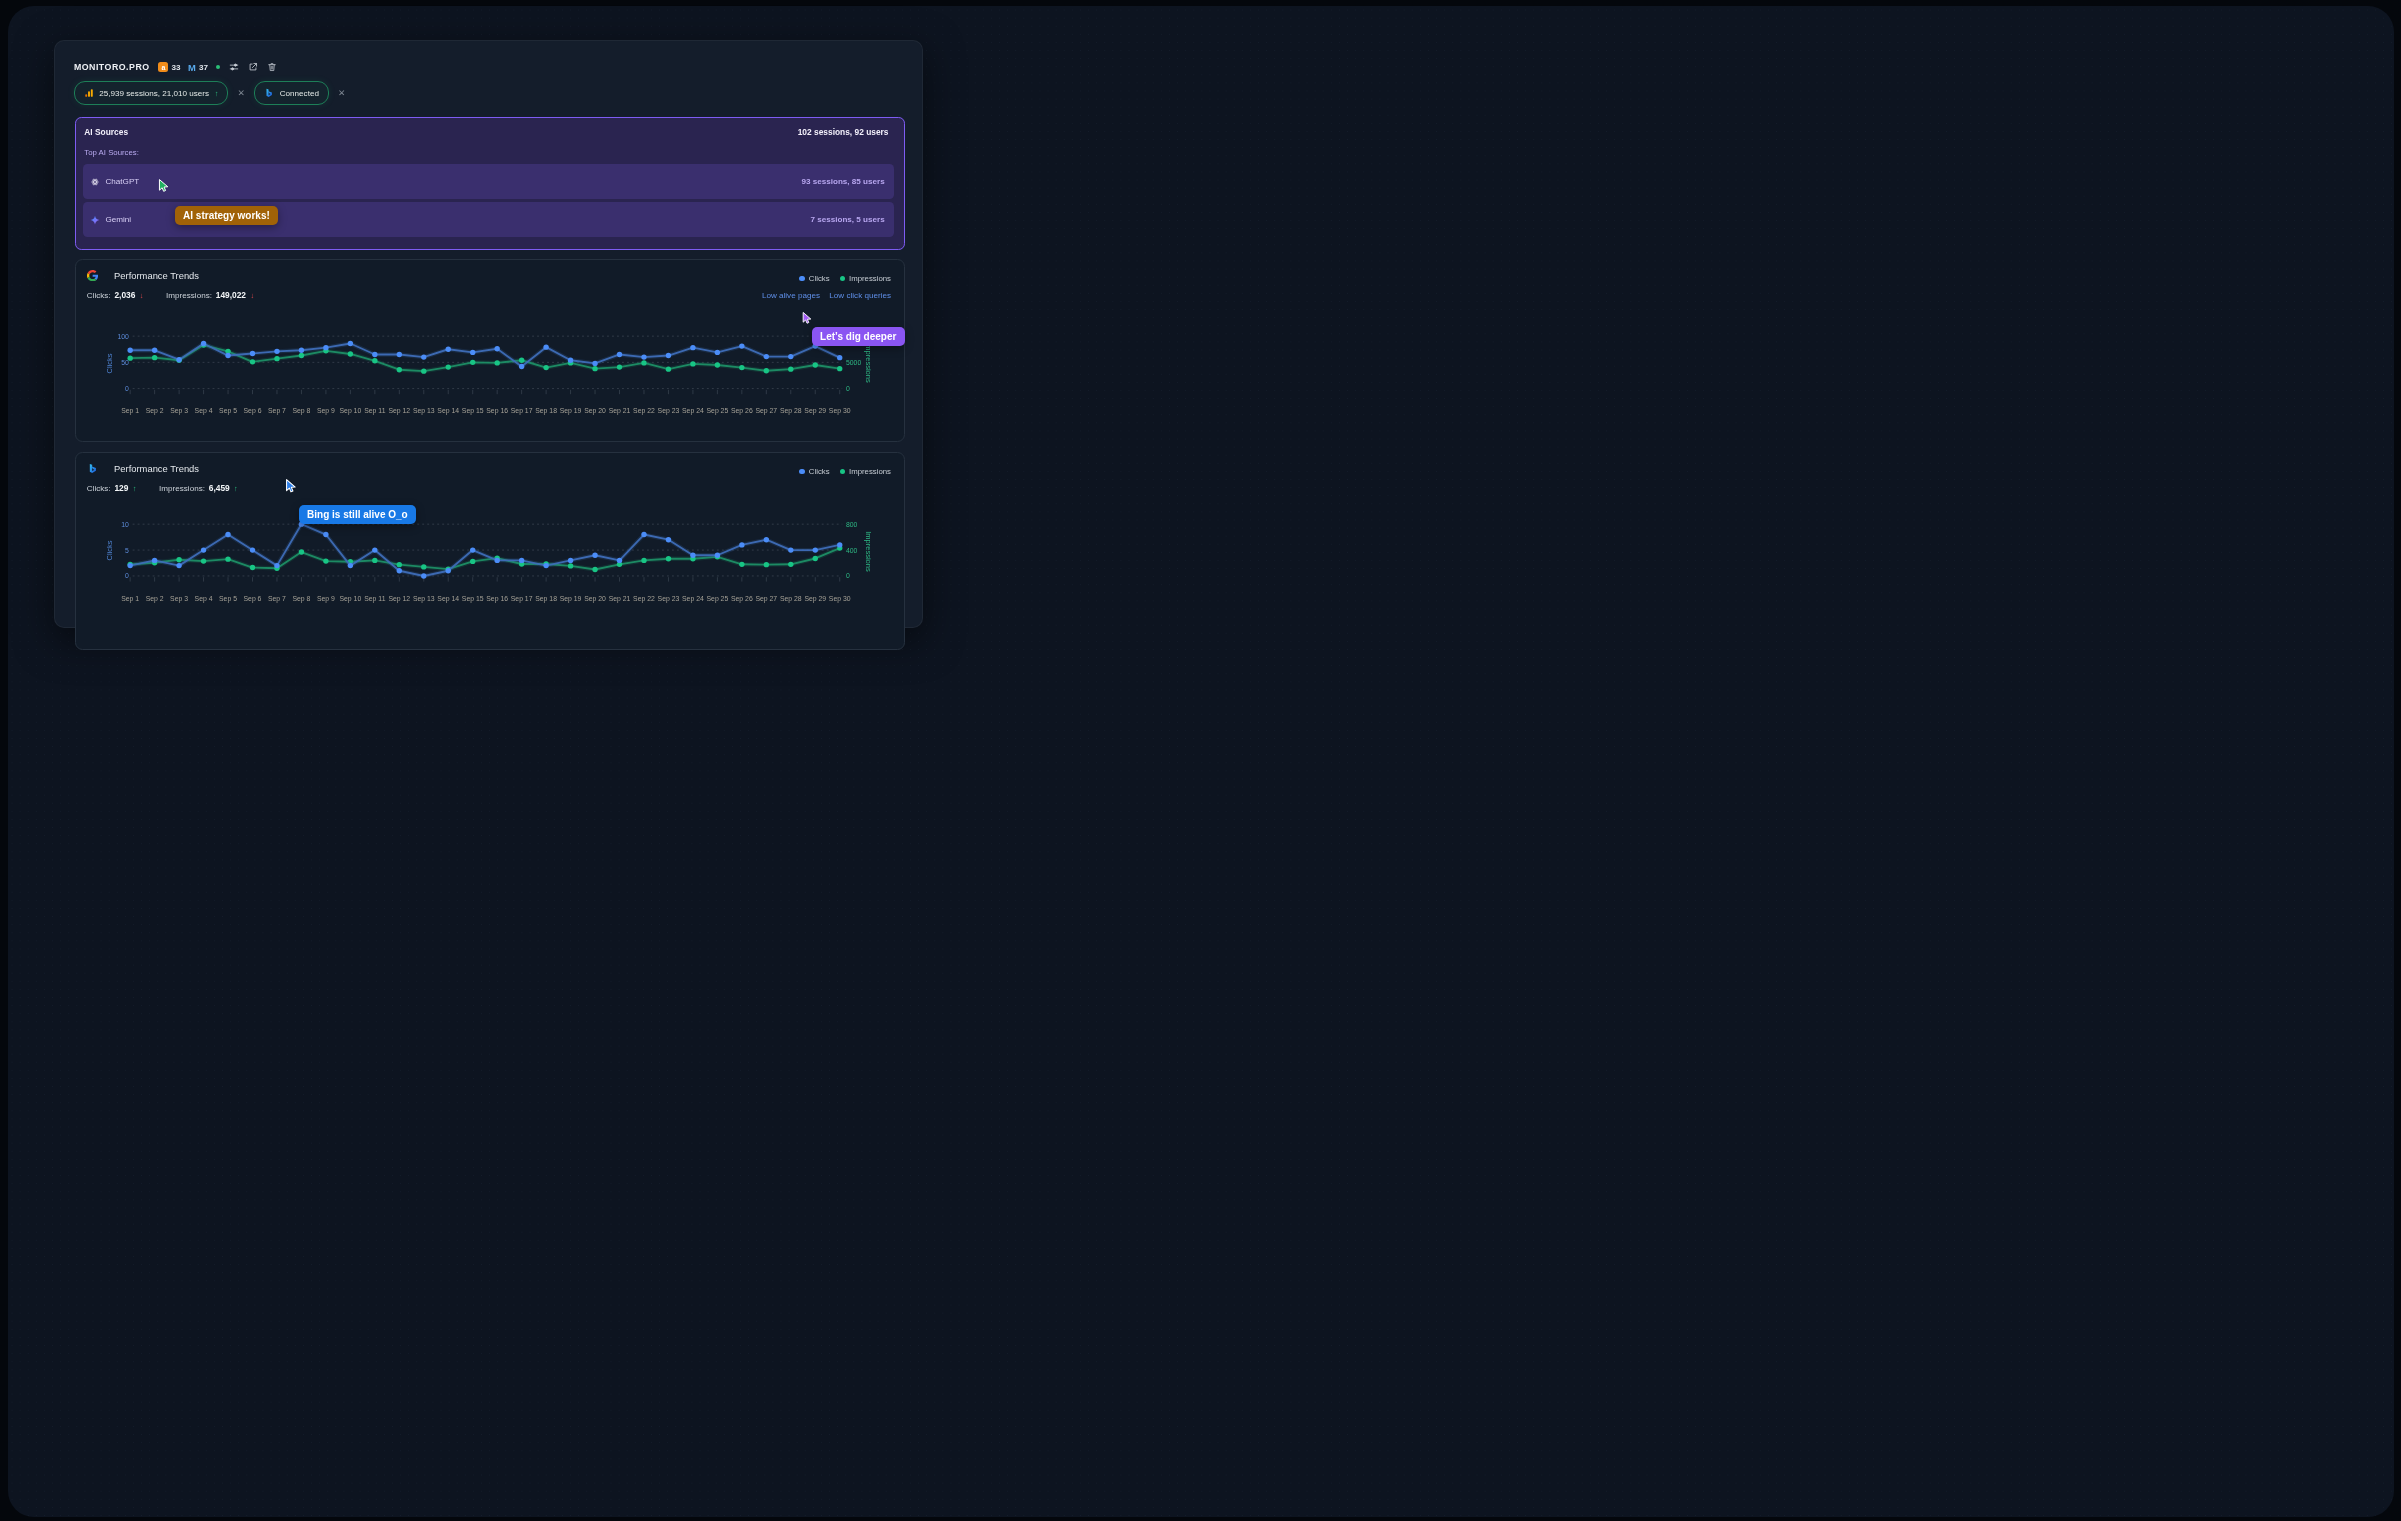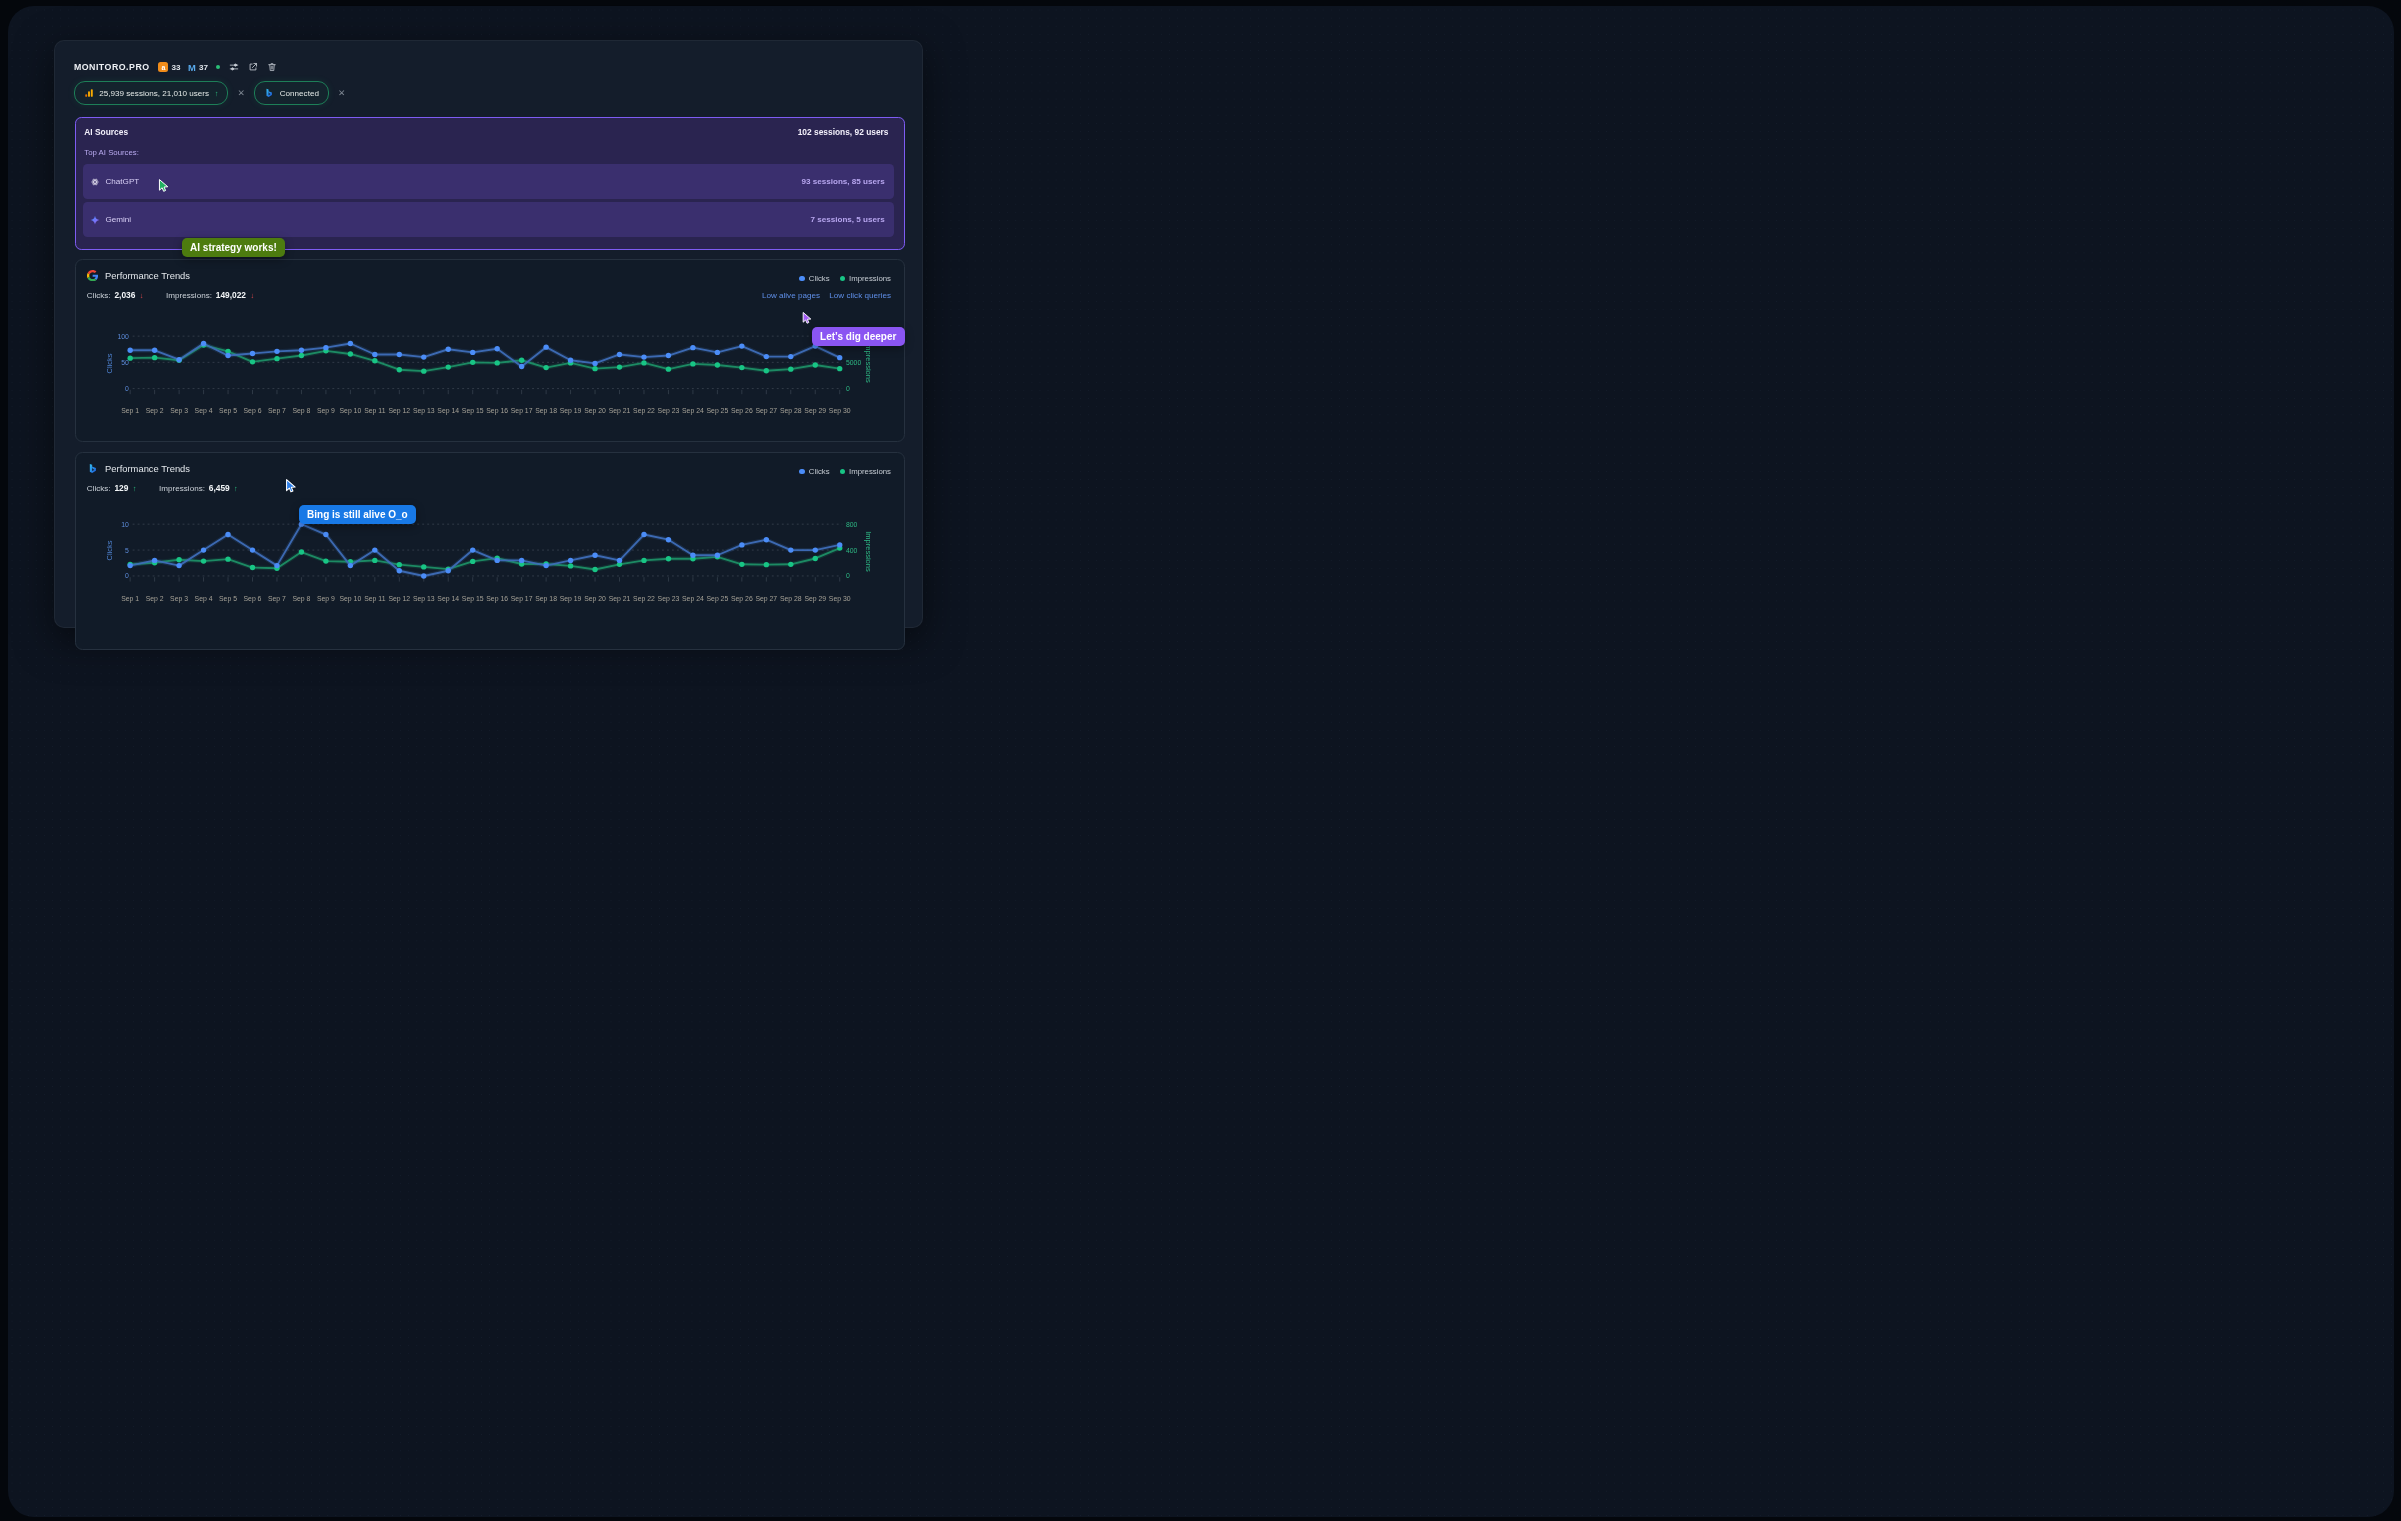--- a/index.html
+++ b/index.html
@@ -48,21 +48,21 @@
   .src-icon { width:10px; height:10px; flex:0 0 auto; }
   .copilot-icon { width:9.4px; height:9.4px; border-radius:50%;
     background: radial-gradient(circle, #3a2f6e 0 26%, transparent 30%),
       conic-gradient(from 40deg, #f8b500, #e1476f, #9b59f5, #2e8df7, #19c2f5, #f8b500); }
 
   
   .card { position:absolute; left:20px; width:830px; background:#111b28;
     border:0.6px solid #26313f; border-radius:7.5px; }
   .card-1 { top:218px; height:183px; }
   .card-2 { top:411px; height:198px; }
-  .card-title-row { position:absolute; left:11.3px; top:9.4px; display:flex; align-items:center; gap:7px; }
+  .card-title-row { position:absolute; left:11.3px; top:9.4px; display:flex; align-items:center; gap:16px; }
   .card-title { font-size:9.4px; color:#e4e8ec; }
   .title-icon { width:11.3px; height:11.3px; }
   .stats-row { position:absolute; left:11.3px; top:30px; display:flex; align-items:baseline; }
   .stat-label { font-size:8.1px; color:#ccd2d9; }
   .stat-value { margin-left:3.8px; font-size:8.4px; font-weight:bold; color:#f3f6f8; }
   .stat-arrow { margin-left:4.4px; }
   .stat-gap { width:22.5px; }
   .legend { position:absolute; top:13.8px; right:12.5px; display:flex; align-items:center; gap:10px; }
   .legend-item { display:flex; align-items:center; gap:3.8px; cursor:pointer; }
   .legend-dot { width:5.6px; height:5.6px; border-radius:50%; }
@@ -542,21 +542,21 @@
     </div>
 
   </div>
 </div>
 
 <span class="cursor" style="left:156px; top:178px;">
   <svg width="15" height="15" viewBox="0 0 24 24">
       <use href="#icon-cursor" fill="#21b261"></use>
     </svg>
 </span>
-<div class="tip" style="left: 182px; top: 206px; background-color: #4d7c0f; margin-top: 32px;">AI strategy works!</div>
+<div class="tip" style="left: 175px; top: 206px; background-color: #a16207;">AI strategy works!</div>
 
 <span class="cursor" style="left:800px; top:311px;">
   <svg width="13.8" height="13.8" viewBox="0 0 24 24">
       <use href="#icon-cursor" fill="#a35cf5"></use>
     </svg>
 </span>
 <div class="tip" style="left: 812px; top: 327px; background-color: rgb(138, 85, 242);">Let’s dig deeper</div>
 
 <span class="cursor" style="left:283px; top:478px;">
   <svg width="15.6" height="15.6" viewBox="0 0 24 24">

